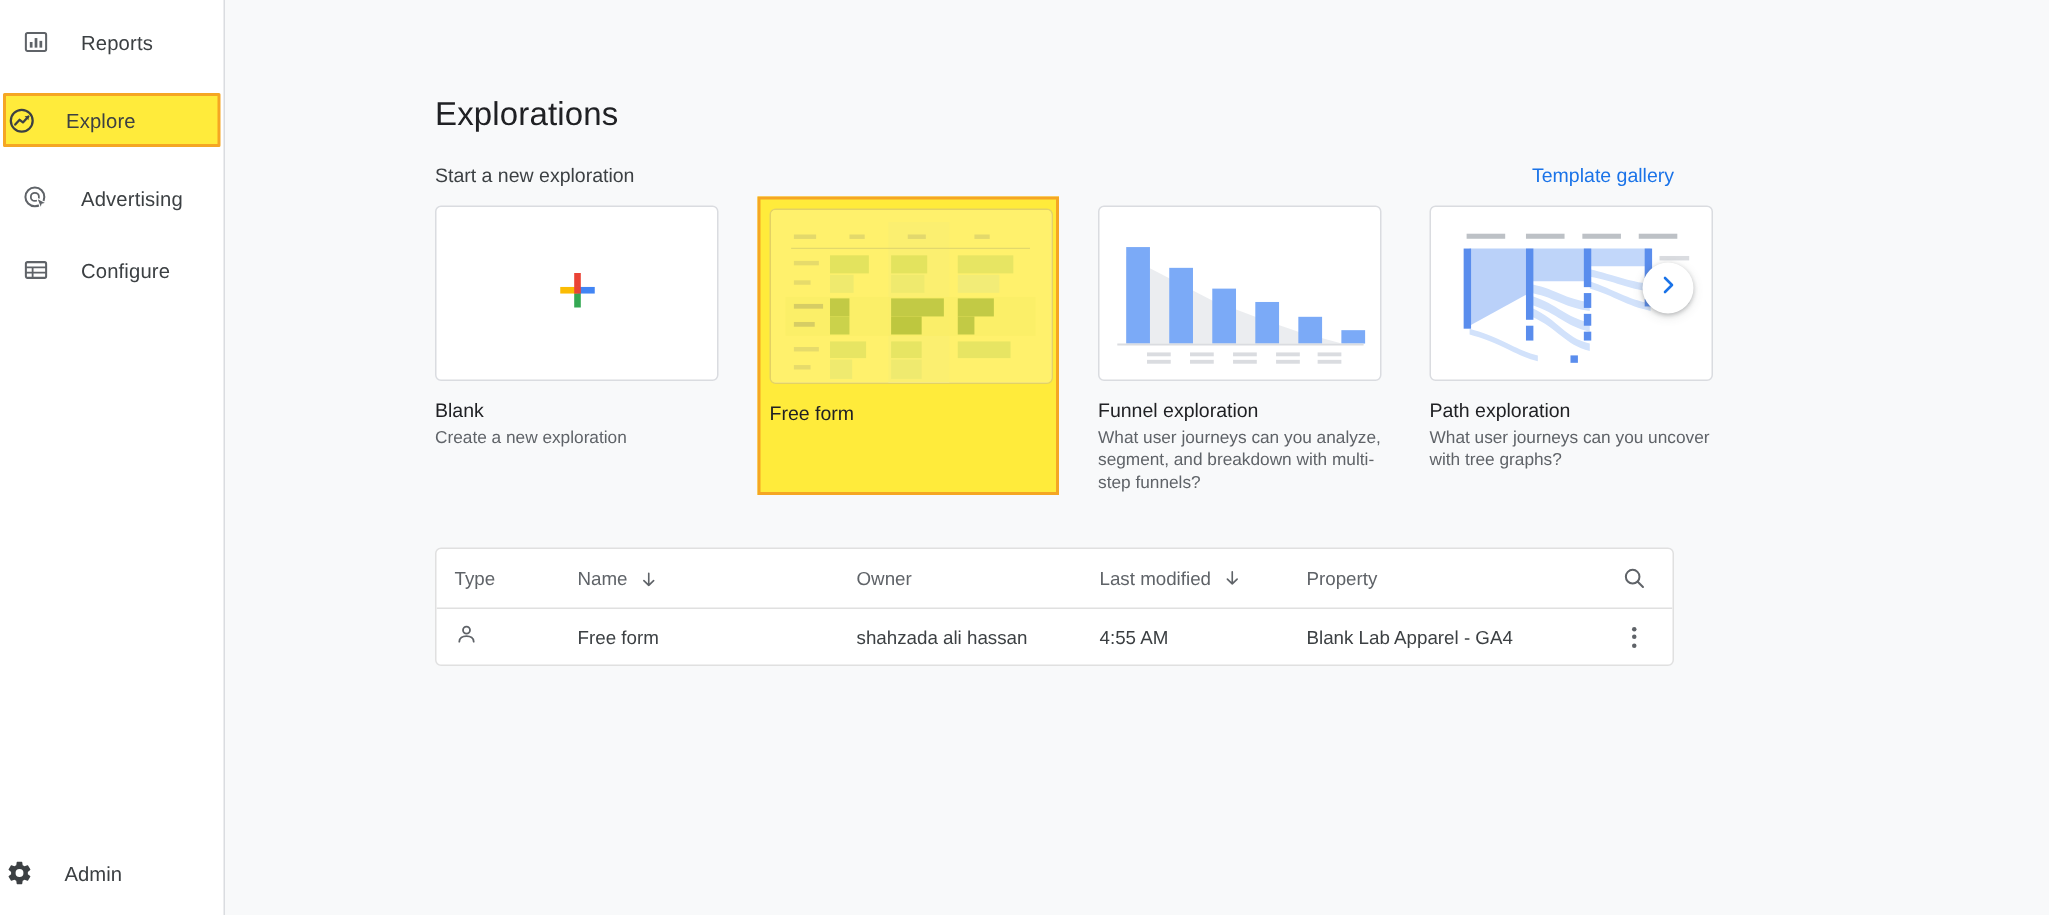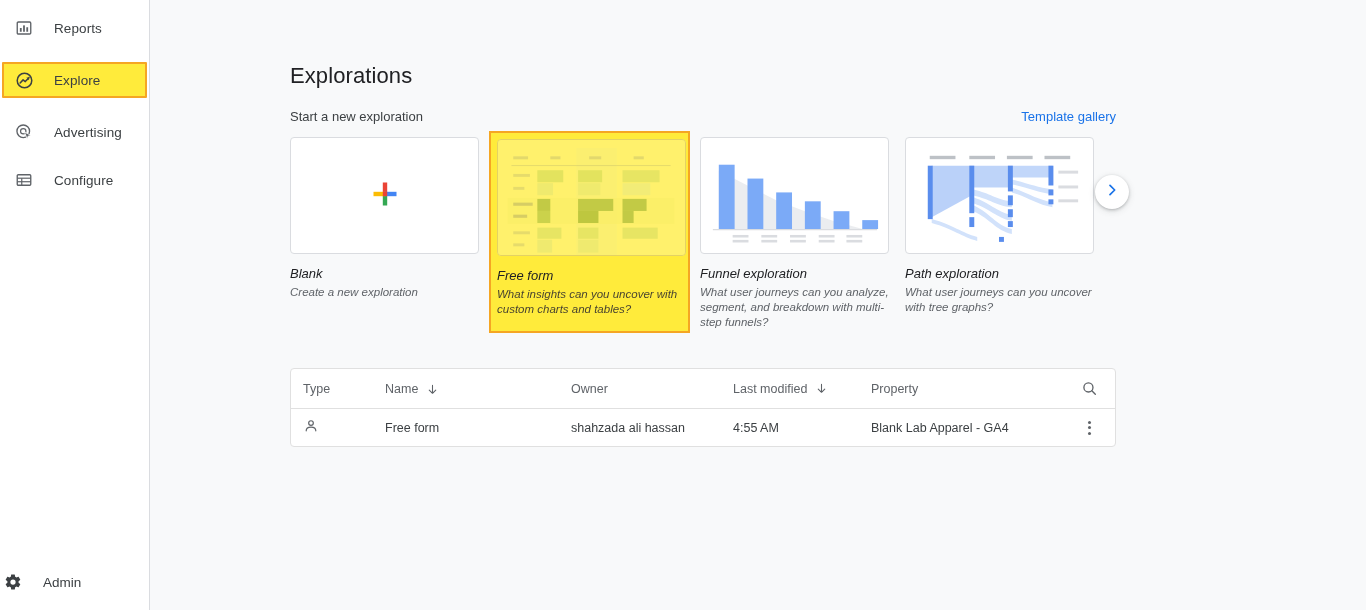--- a/index.html
+++ b/index.html
@@ -39,21 +39,21 @@
     color: #3c4043;
     letter-spacing: .1px;
     white-space: nowrap;
   }
   .nav-item.selected {
     background: #ffeb3b;
     border: 2px solid #f5a623;
     margin-left: 2px;
     margin-right: 2px;
     height: 36px;
-    padding-left: 10px;
+    padding-left: 0;
     border-radius: 1px;
   }
   .nav-item.selected .nav-label { color: #3c4043; }
 
   .admin-row {
     position: absolute;
     left: 0; bottom: 14px;
     display: flex; align-items: center;
     padding-left: 3px;
     height: 28px;
@@ -91,24 +91,23 @@
   .template-gallery {
     margin-left: auto;
     font-size: 13px;
     color: #1a73e8;
     cursor: pointer;
   }
 
   
   .card-row {
     display: flex;
-    gap: 16px;
+    gap: 32px;
     position: relative;
     width: 830px;
-    font-style: italic;
   }
   .card {
     width: 189px;
     cursor: pointer;
     position: relative;
   }
   .card-thumb {
     width: 189px; height: 117px;
     background: #ffffff;
     border: 1px solid #dadce0;
@@ -343,21 +342,20 @@
               <rect x="80" y="86" width="22" height="12" fill="#c9dd96"></rect>
               <rect x="128" y="86" width="38" height="12" fill="#c9dd96"></rect>
 
               <rect x="10" y="103" width="12" height="3.2" fill="#9aa0a6" opacity=".55"></rect>
               <rect x="36" y="99" width="16" height="14" fill="#dce9b0"></rect>
               <rect x="80" y="99" width="22" height="14" fill="#dce9b0"></rect>
             </svg>
             <div class="ov"></div>
           </div>
           <div class="card-title">Free form</div>
-          <div class="card-desc">What insights can you uncover with custom charts and tables?</div>
         </div>
 
         <div class="card">
           <div class="card-thumb">
             <svg class="funnel" viewBox="0 0 189 117" preserveAspectRatio="none">
 
               <path d="M18 33 L47 48 L76 63 L105 74 L134 84 L167 93 L167 92 L18 92 Z" fill="#e8eaed" opacity=".85"></path>
 
               <rect x="18" y="27" width="16" height="65" fill="#7baaf7"></rect>
               <rect x="47" y="41" width="16" height="51" fill="#7baaf7"></rect>

